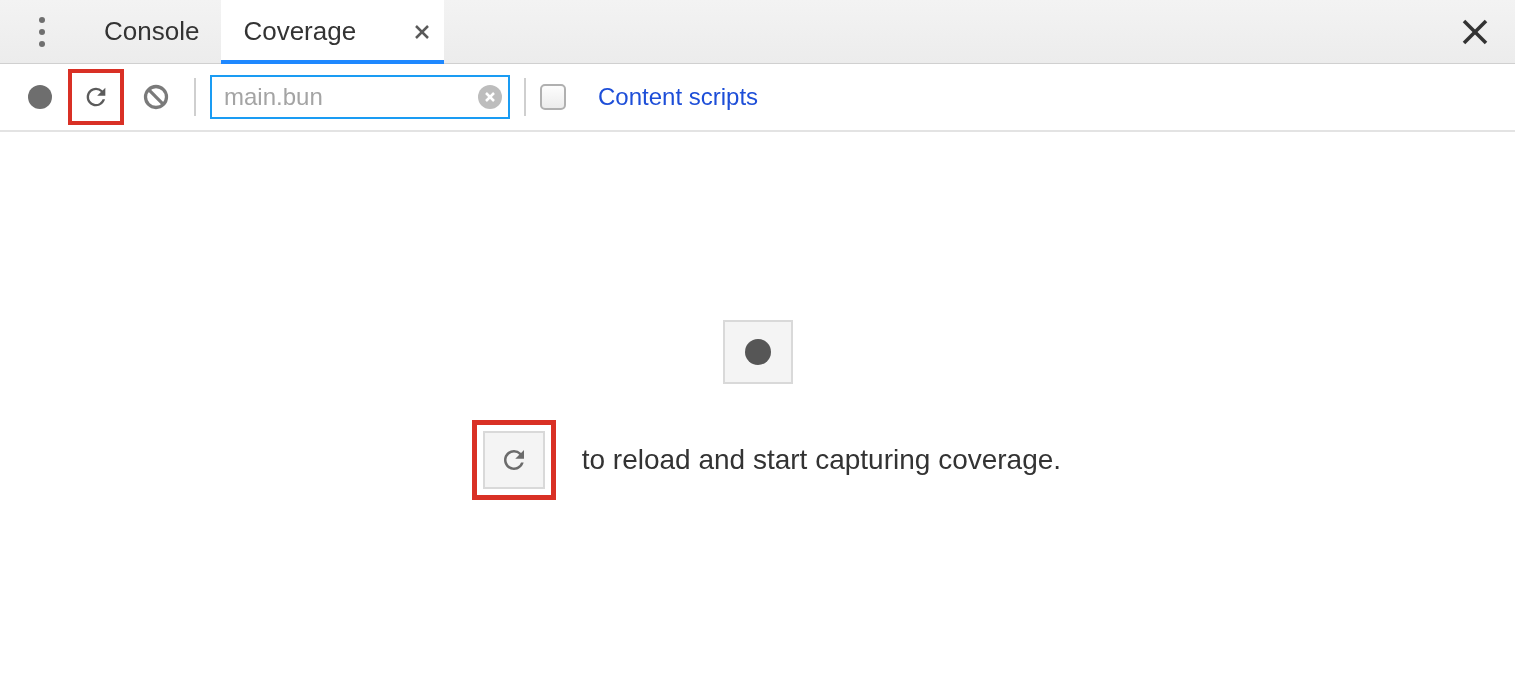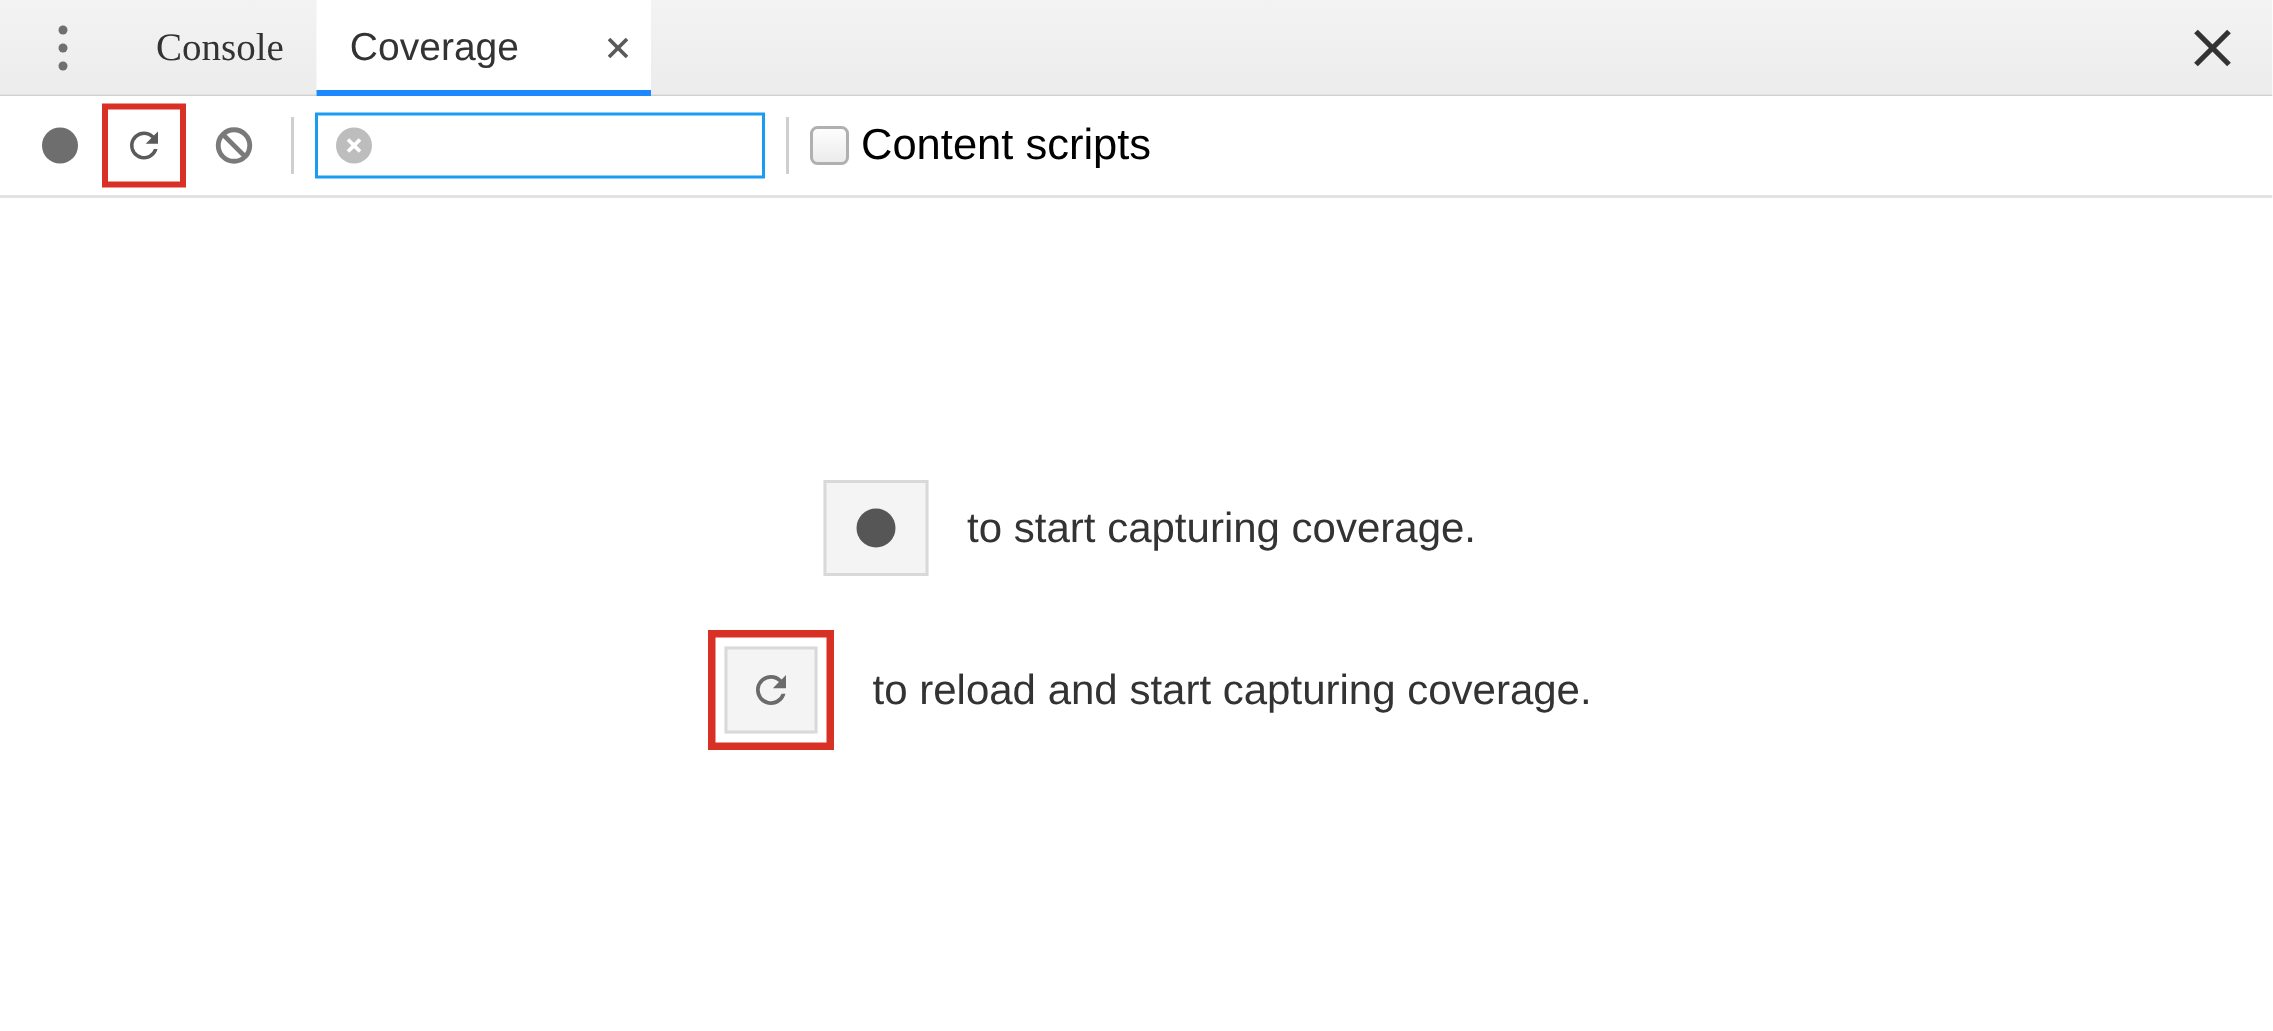--- a/index.html
+++ b/index.html
@@ -46,21 +46,20 @@
       height: 64px;
       display: flex;
       align-items: center;
       font-size: 26px;
       color: #333;
       cursor: pointer;
       position: relative;
     }
     .tab.first {
       margin-left: 26px;
-      font-family: Liberation Serif, serif;
     }
     .tab.active {
       background: #fff;
       border-bottom: 4px solid #1e88ff;
       height: 64px;
       padding-top: 4px;
       padding-right: 10px;
       gap: 40px;
     }
     .tab-close {
@@ -187,23 +186,23 @@
     }
     .checkbox {
       width: 26px;
       height: 26px;
       border: 2px solid #b0b0b0;
       border-radius: 5px;
       background: linear-gradient(#fdfdfd, #ececec);
       cursor: pointer;
     }
     .checkbox-label {
-      font-size: 29px;
-      color: #000000;
-      margin-left: 8px;
+      font-size: 24px;
+      color: #1d4ed8;
+      margin-left: 32px;
     }
     
     
     .content {
       display: flex;
       flex-direction: column;
       align-items: center;
       justify-content: center;
       height: calc(100% - 64px - 68px);
       font-size: 28px;
@@ -290,40 +289,40 @@
     </div>
   </div>
   <div class="toolbar-btn ban-icon">
     <svg viewBox="0 0 24 24" fill="none" stroke="currentColor" stroke-width="2.8">
       <circle cx="12" cy="12" r="9"></circle>
       <line x1="5.5" y1="5.5" x2="18.5" y2="18.5"></line>
     </svg>
   </div>
   <div class="toolbar-divider"></div>
   <div class="filter-wrap">
+    <input class="filter-input" type="text" value="main.bun" style="">
     <div class="filter-clear">
       <svg viewBox="0 0 12 12" stroke="currentColor" stroke-width="2.5" fill="none">
         <line x1="2" y1="2" x2="10" y2="10"></line>
         <line x1="10" y1="2" x2="2" y2="10"></line>
       </svg>
     </div>
   </div>
   <div class="toolbar-divider"></div>
   <div class="checkbox-item">
     <div class="checkbox"></div>
     <span class="checkbox-label">Content scripts</span>
   </div>
 </div>
 
 <div class="content">
   <div class="help-row">
     <div class="inline-btn">
       <div class="record-dot"></div>
     </div>
-    <span class="help-text"> to start capturing coverage.</span>
   </div>
   <div class="help-row">
     <div class="inline-reload-wrap">
       <div class="inline-btn inline-reload">
         <svg viewBox="0 0 24 24" fill="currentColor">
           <path d="M17.65 6.35A7.96 7.96 0 0 0 12 4c-4.42 0-8 3.58-8 8s3.58 8 8 8c3.73 0 6.84-2.55 7.73-6h-2.08A6 6 0 1 1 12 6c1.66 0 3.14.69 4.22 1.78L13 11h7V4l-2.35 2.35z"></path>
         </svg>
       </div>
     </div>
     <span class="help-text"> to reload and start capturing coverage.</span>

